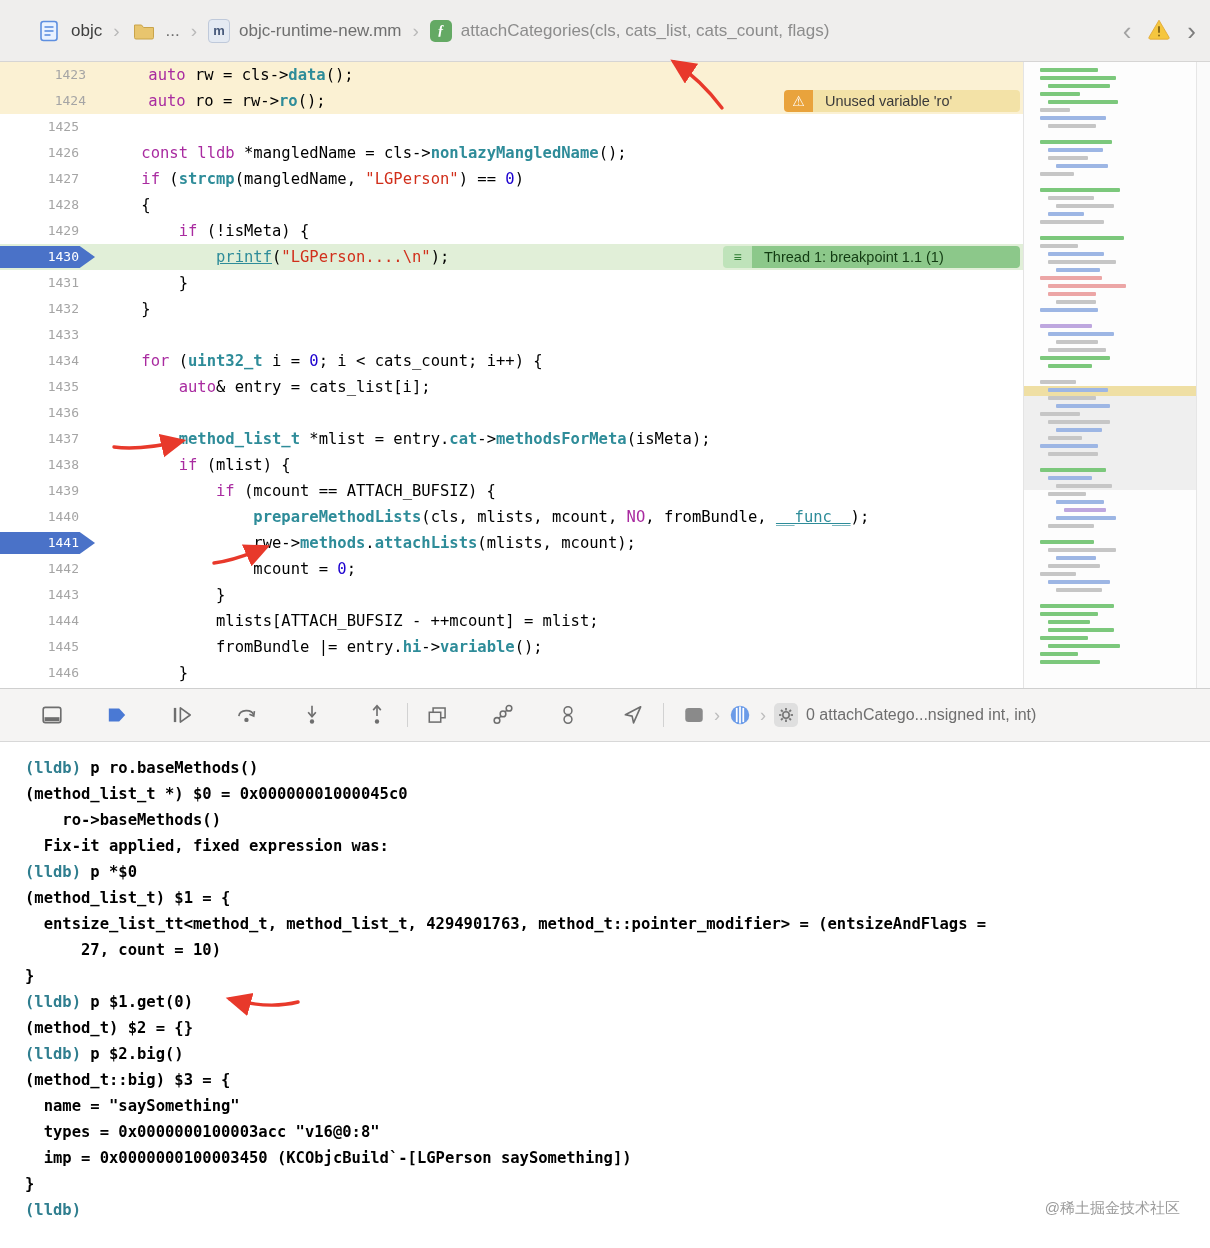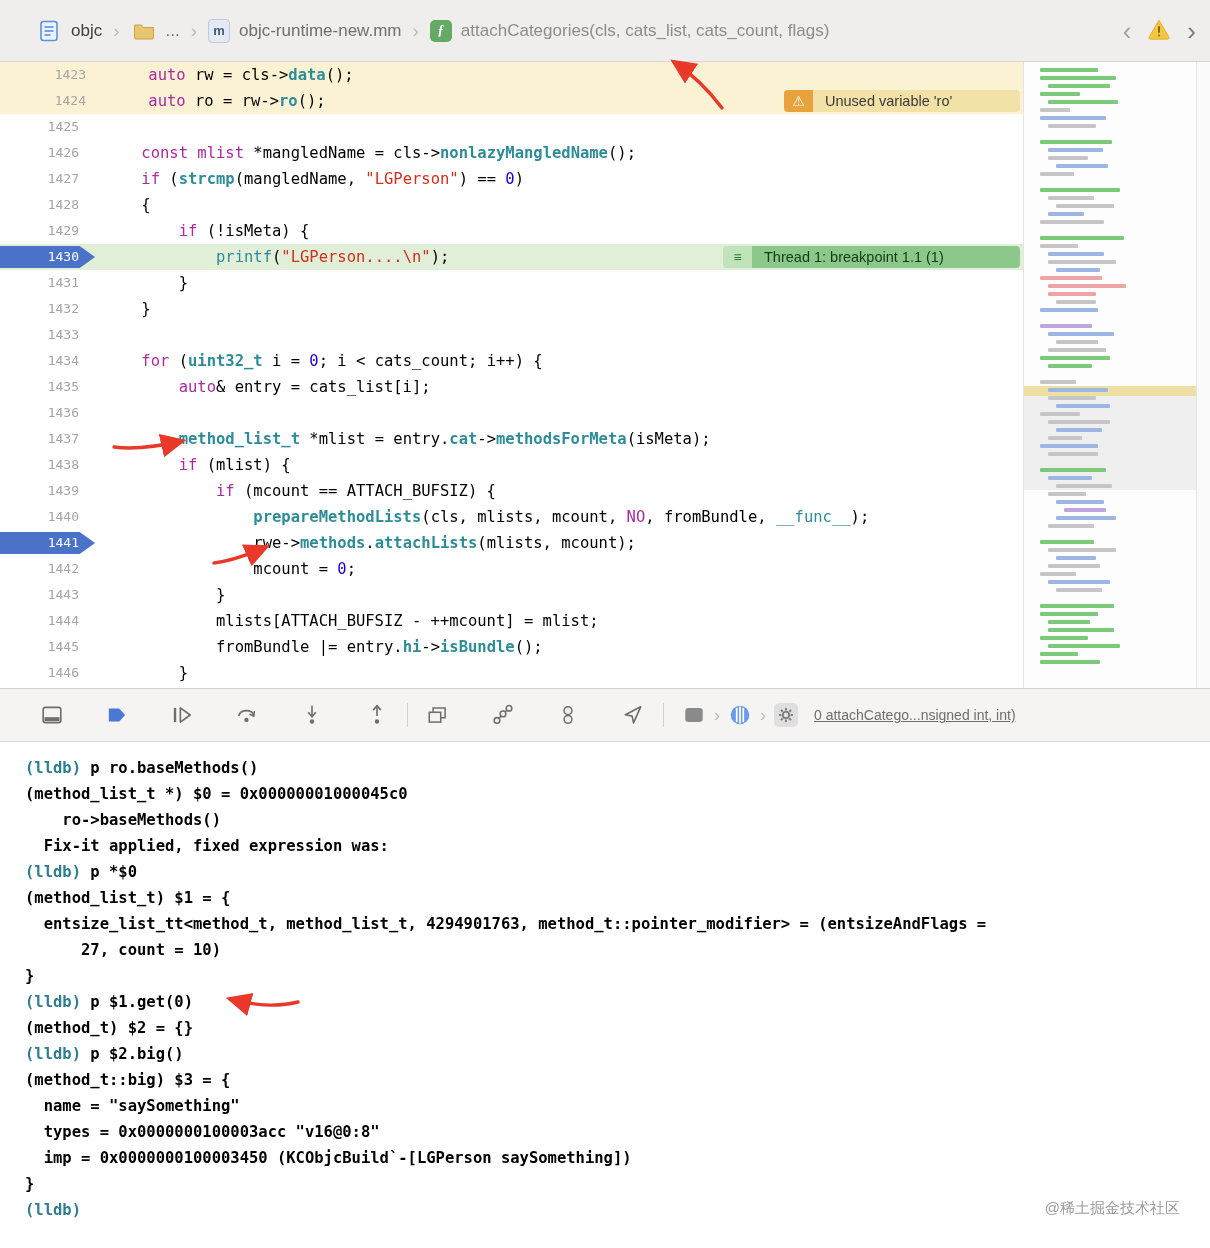--- a/index.html
+++ b/index.html
@@ -44,21 +44,21 @@
   .gutter.bp {
     background:#4A72C8; color:#FFFFFF;
     clip-path:polygon(0 8%, 83% 8%, 99% 50%, 83% 92%, 0 92%);
   }
   .codeline {
     font:15.5px/26px "DejaVu Sans Mono", monospace; white-space:pre; color:#000;
     padding-left:8px;
   }
   .codeline .k  { color:#A92BA0; }
   .codeline .f  { color:#2E8C99;font-weight:bold; }
-  .codeline .fu { color:#2E8C99; }
+  .codeline .fu { color:#2E8C99; text-decoration:underline; }
   .codeline .s  { color:#D12F1B; }
   .codeline .n  { color:#1C00CF; }
 
   .chip { position:absolute; top:2px; right:3px; height:22px; display:flex; border-radius:4px; overflow:hidden; font-size:14.5px; }
   .chip .cicon { width:29px; display:flex; align-items:center; justify-content:center; flex:none; font-size:14px; }
   .chip .cbody { display:flex; align-items:center; padding:0 12px; white-space:nowrap; }
   .chip.warnchip .cicon { background:#E9A33C; color:#fff; }
   .chip.warnchip .cbody { background:#F3E2A7; color:#3A3A3A; width:207px; }
   .chip.threadchip .cicon { background:#BFE3BA; color:#2F7D33; font-weight:bold; }
   .chip.threadchip .cbody { background:#8CC88A; color:#123B12; width:268px; }
@@ -72,21 +72,21 @@
 
   
   .debugbar {
     height:54px; background:#F5F4F3; border-top:1px solid #CFCFCF; border-bottom:1px solid #D8D8D8;
     display:flex; align-items:center; padding-left:40px;
   }
   .dgroup { display:flex; align-items:center; gap:41px; }
   .dbtn { width:24px; height:24px; display:flex; align-items:center; justify-content:center; flex:none; }
   .dsep { width:1px; height:24px; background:#D2D2D2; margin:0 18px; flex:none; }
   .dchev { color:#BDBDBD; font-size:18px; margin:0 8px; }
-  .framelabel { font-size:14px; color:#6E6E6E; white-space:nowrap; margin-left:16px;text-decoration:underline; }
+  .framelabel { font-size:16px; color:#6E6E6E; white-space:nowrap; margin-left:8px; }
   .gearbox { width:24px; height:24px; border-radius:5px; background:#DFDFDF; display:flex; align-items:center; justify-content:center; }
 
   
   .console { height:504px; background:#fff; position:relative; padding:13px 0 0 25px; }
   .cline { font:bold 15.5px/26px "DejaVu Sans Mono", monospace; color:#000; white-space:pre; }
   .cline .prompt { color:#2F7E8F; }
   .watermark { position:absolute; right:30px; bottom:28px; color:#9B9B9B; font-size:15px; }
 
   
   .arrows { position:absolute; left:0; top:0; width:1210px; height:1248px; pointer-events:none; z-index:50; }
@@ -143,21 +143,21 @@
           <div class="cicon">⚠</div>
           <div class="cbody">Unused variable 'ro'</div>
         </div>
       </div>
       <div class="row">
         <div class="gutter">1425</div>
         <div class="codeline"></div>
       </div>
       <div class="row">
         <div class="gutter">1426</div>
-        <div class="codeline"><span>    </span><span class="k">const</span><span> </span><span class="k">mlist</span><span> *mangledName = cls-&gt;</span><span class="f">nonlazyMangledName</span><span>();</span></div>
+        <div class="codeline"><span>    </span><span class="k">const</span><span> </span><span class="k">lldb</span><span> *mangledName = cls-&gt;</span><span class="f">nonlazyMangledName</span><span>();</span></div>
       </div>
       <div class="row">
         <div class="gutter">1427</div>
         <div class="codeline"><span>    </span><span class="k">if</span><span> (</span><span class="f">strcmp</span><span>(mangledName, </span><span class="s">"LGPerson"</span><span>) == </span><span class="n">0</span><span>)</span></div>
       </div>
       <div class="row">
         <div class="gutter">1428</div>
         <div class="codeline"><span>    {</span></div>
       </div>
       <div class="row">
@@ -223,21 +223,21 @@
       <div class="row">
         <div class="gutter">1443</div>
         <div class="codeline"><span>            }</span></div>
       </div>
       <div class="row">
         <div class="gutter">1444</div>
         <div class="codeline"><span>            mlists[ATTACH_BUFSIZ - ++mcount] = mlist;</span></div>
       </div>
       <div class="row">
         <div class="gutter">1445</div>
-        <div class="codeline"><span>            fromBundle |= entry.</span><span class="f">hi</span><span>-&gt;</span><span class="f">isBundle</span><span>();</span></div>
+        <div class="codeline"><span>            fromBundle |= entry.</span><span class="f">hi</span><span>-&gt;</span><span class="f">variable</span><span>();</span></div>
       </div>
       <div class="row">
         <div class="gutter">1446</div>
         <div class="codeline"><span>        }</span></div>
       </div>
     </div>
   <div class="minimap" id="minimap">
       <div class="mband" style="top: 324px; height: 10px;"></div>
       <div class="mshade" style="top: 334px; height: 94px;"></div>
       <div class="mbar" style="left: 16px; width: 58px; top: 6px; background: rgb(124, 200, 124);"></div>

